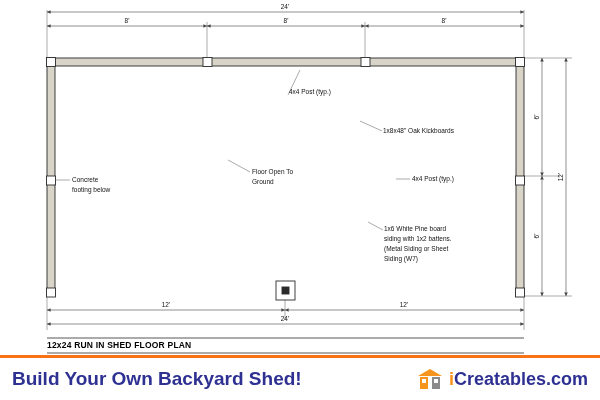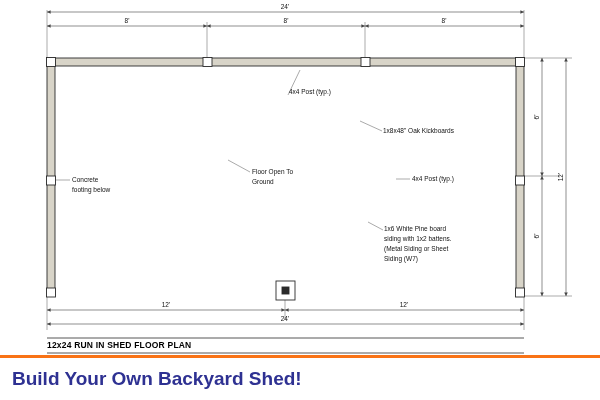--- a/index.html
+++ b/index.html
@@ -213,15 +213,27 @@
       <text class="lbl-dim" x="285" y="321" text-anchor="middle">24'</text>
 
       <text class="title-text" x="47" y="348">12x24 RUN IN SHED FLOOR PLAN</text>
       <line x1="47" y1="338" x2="524" y2="338" stroke="#2b2b2b" stroke-width="0.8"></line>
       <line x1="47" y1="353" x2="524" y2="353" stroke="#2b2b2b" stroke-width="0.8"></line>
     </svg>
   </div>
 
   <div class="footer">
     <div class="footer-headline">Build Your Own Backyard Shed!</div>
+    <div class="brand">
+      <span class="brand-logo">
+        <svg width="26" height="22" viewBox="0 0 26 22" xmlns="http://www.w3.org/2000/svg">
+          <polygon points="13,1 25,8 1,8" fill="#f7941e"></polygon>
+          <rect x="3" y="9" width="8" height="12" fill="#f7941e"></rect>
+          <rect x="15" y="9" width="8" height="12" fill="#8a8a8a"></rect>
+          <rect x="5" y="11" width="4" height="4" fill="#ffffff"></rect>
+          <rect x="17" y="11" width="4" height="4" fill="#ffffff"></rect>
+        </svg>
+      </span>
+      <span class="brand-text"><span class="accent">i</span><span>Creatables</span><span>.com</span></span>
+    </div>
   </div>
 
 </div>
 
 </body></html>

